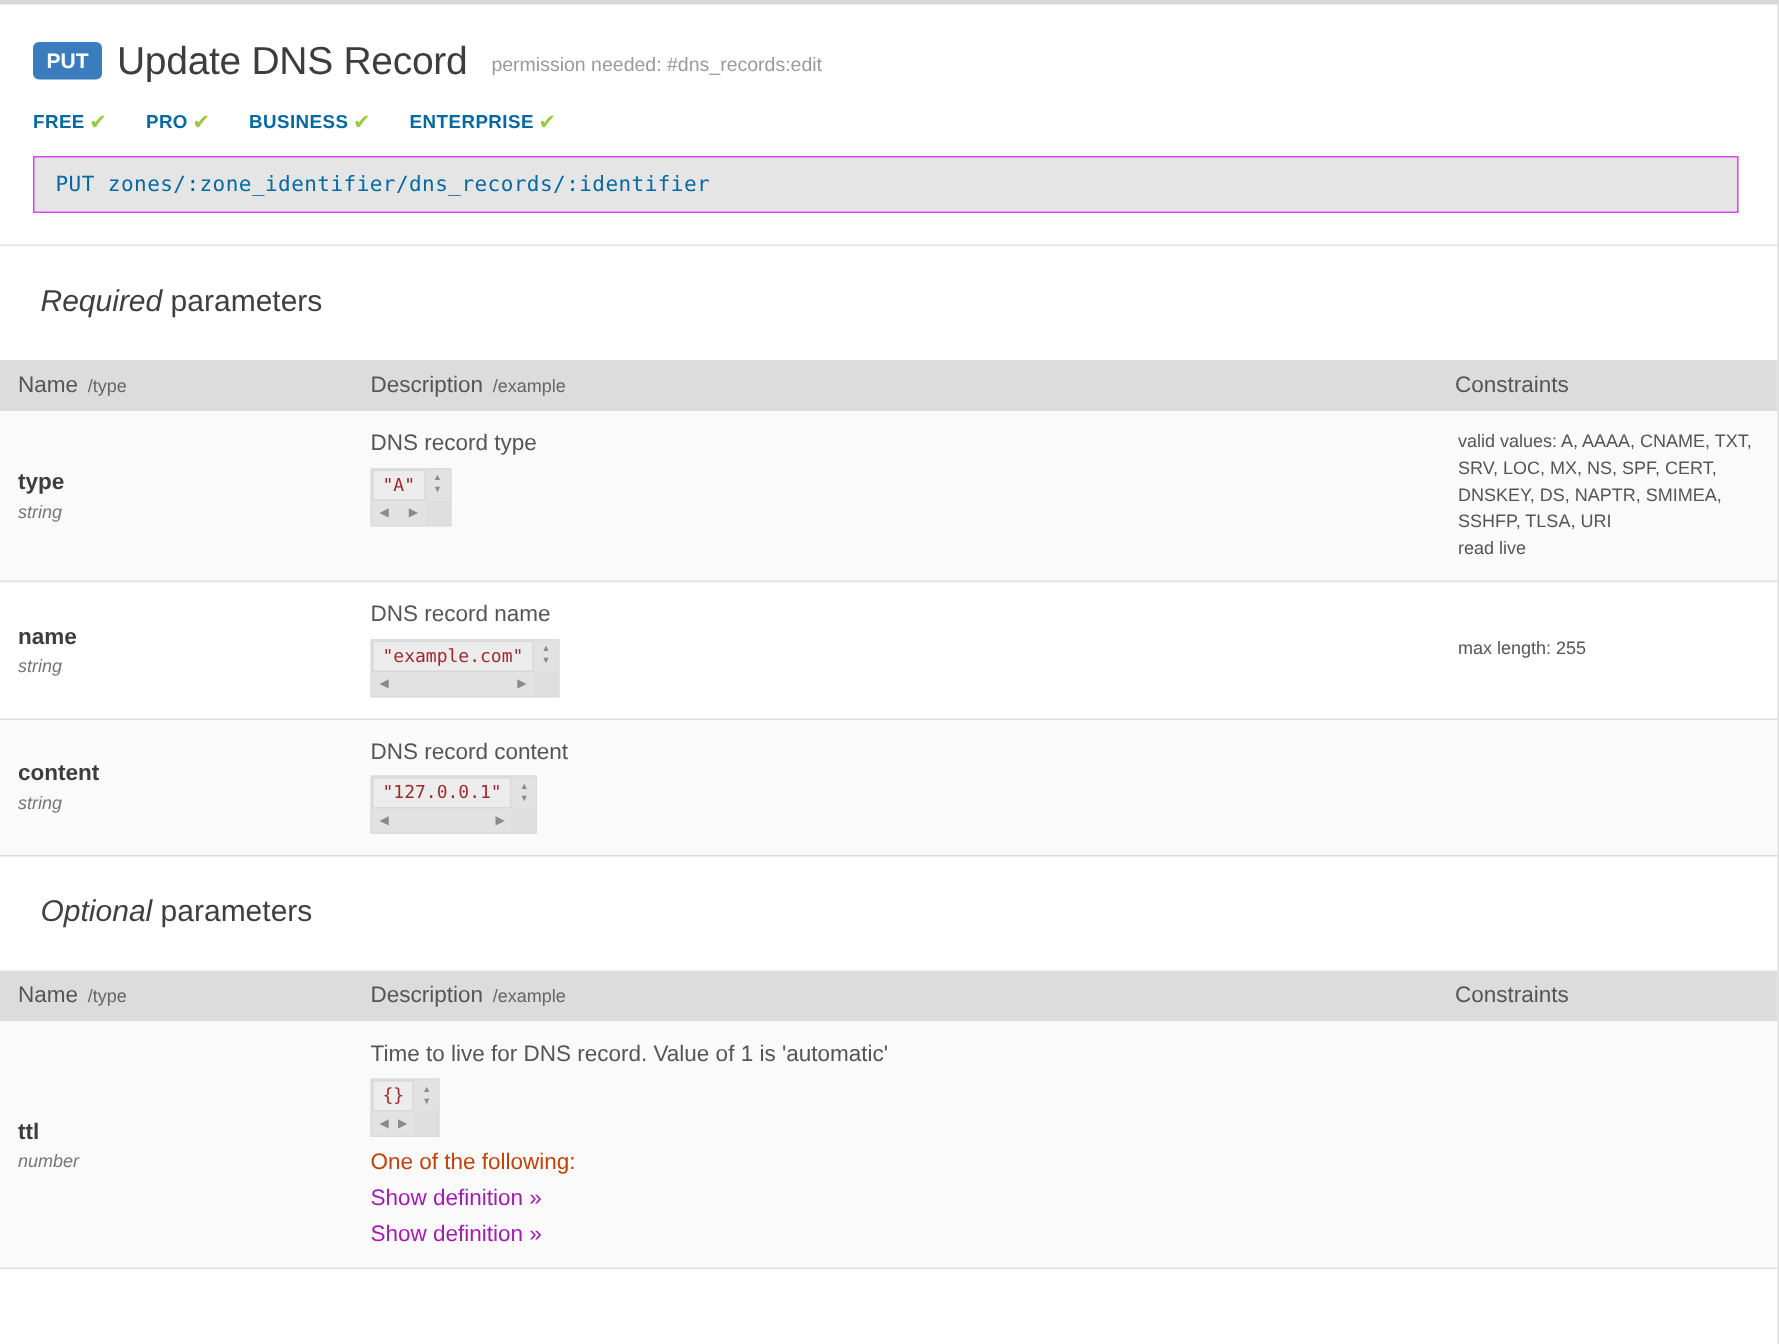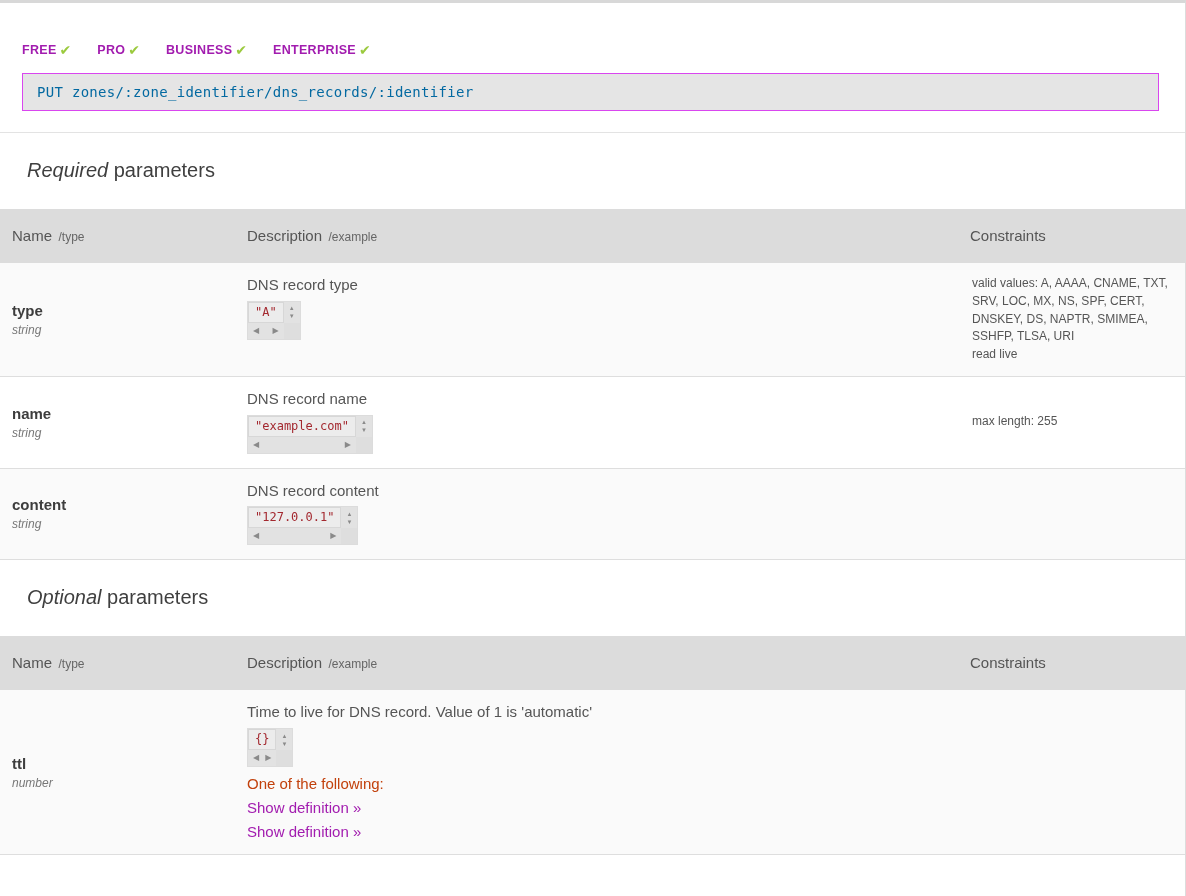--- a/index.html
+++ b/index.html
@@ -40,21 +40,21 @@
     color: #9a9a9a;
     margin-left: 6px;
     position: relative;
     top: 2px;
   }
   .plans-row { display: flex; gap: 26px; margin: 18px 0 16px 0; }
   .plan { display: flex; align-items: center; gap: 3px; }
   .plan-label {
     font-size: 12.5px;
     font-weight: 600;
-    color: #a21caf;
+    color: #0369a1;
     letter-spacing: 0.3px;
   }
   .check { color: #9bca3e; font-size: 14px; line-height: 1; }
 
   .endpoint-block {
     background: #e5e5e5;
     border: 1px solid #d946ef;
     margin-right: 4px;
     padding: 10px 14px;
     font-family: "DejaVu Sans Mono", "Liberation Mono", monospace;
@@ -78,21 +78,21 @@
   }
   .section-heading .em { font-style: italic; }
 
   
   .param-table { width: 100%; }
   .pt-header {
     display: grid;
     grid-template-columns: 235px 1fr 227px;
     background: #dcdcdc;
     align-items: center;
-    height: 54px;
+    height: 34px;
   }
   .pt-header > div { padding: 0 12px; }
   .pt-h-main { font-size: 15px; color: #555; }
   .pt-h-sub { font-size: 12px; color: #666; margin-left: 2px; }
 
   .pt-row {
     display: grid;
     grid-template-columns: 235px 1fr 227px;
     border-bottom: 1px solid #dedede;
   }
@@ -167,20 +167,25 @@
   }
   .jw-nav span { font-size: 8px; color: #8a8a8a; line-height: 1; }
   .jw-corner { background: #dedede; }
 </style>
 </head>
 <body>
 
 <div class="page">
 
   <div class="doc-header">
+    <div class="title-row">
+      <span class="method-badge">PUT</span>
+      <h1 class="page-title">Update DNS Record</h1>
+      <span class="permission-note">permission needed: #dns_records:edit</span>
+    </div>
 
     <div class="plans-row">
       <span class="plan">
         <span class="plan-label">FREE</span>
         <span class="check">✔</span>
       </span>
       <span class="plan">
         <span class="plan-label">PRO</span>
         <span class="check">✔</span>
       </span>

